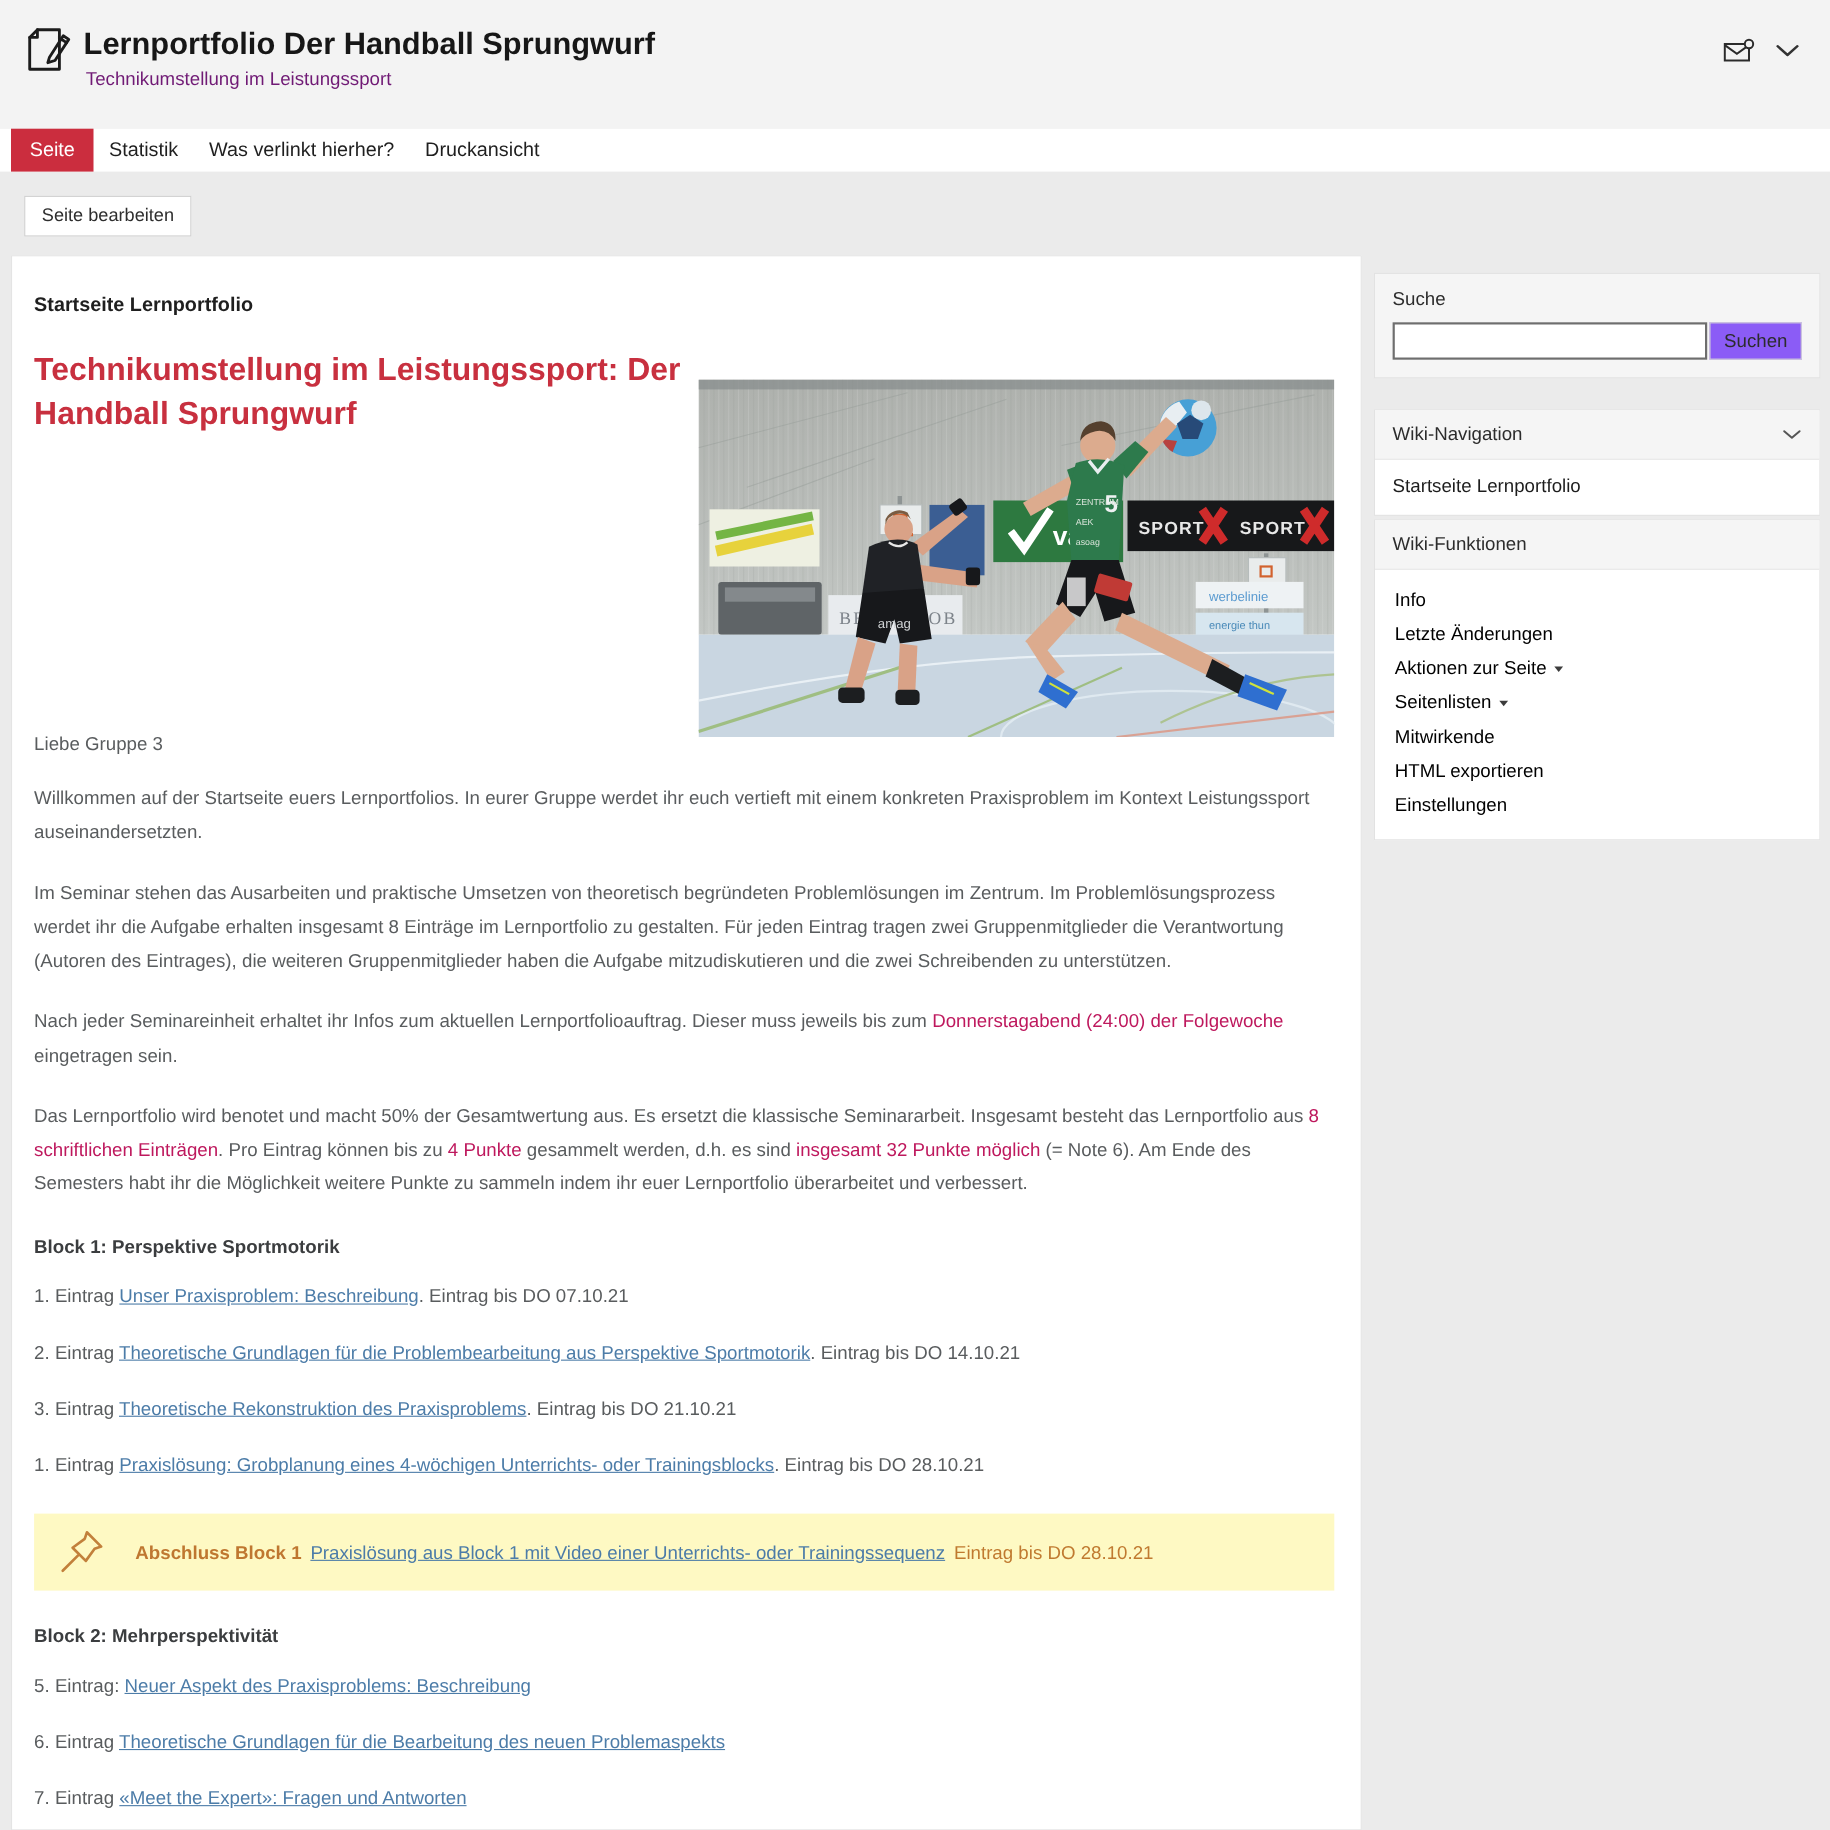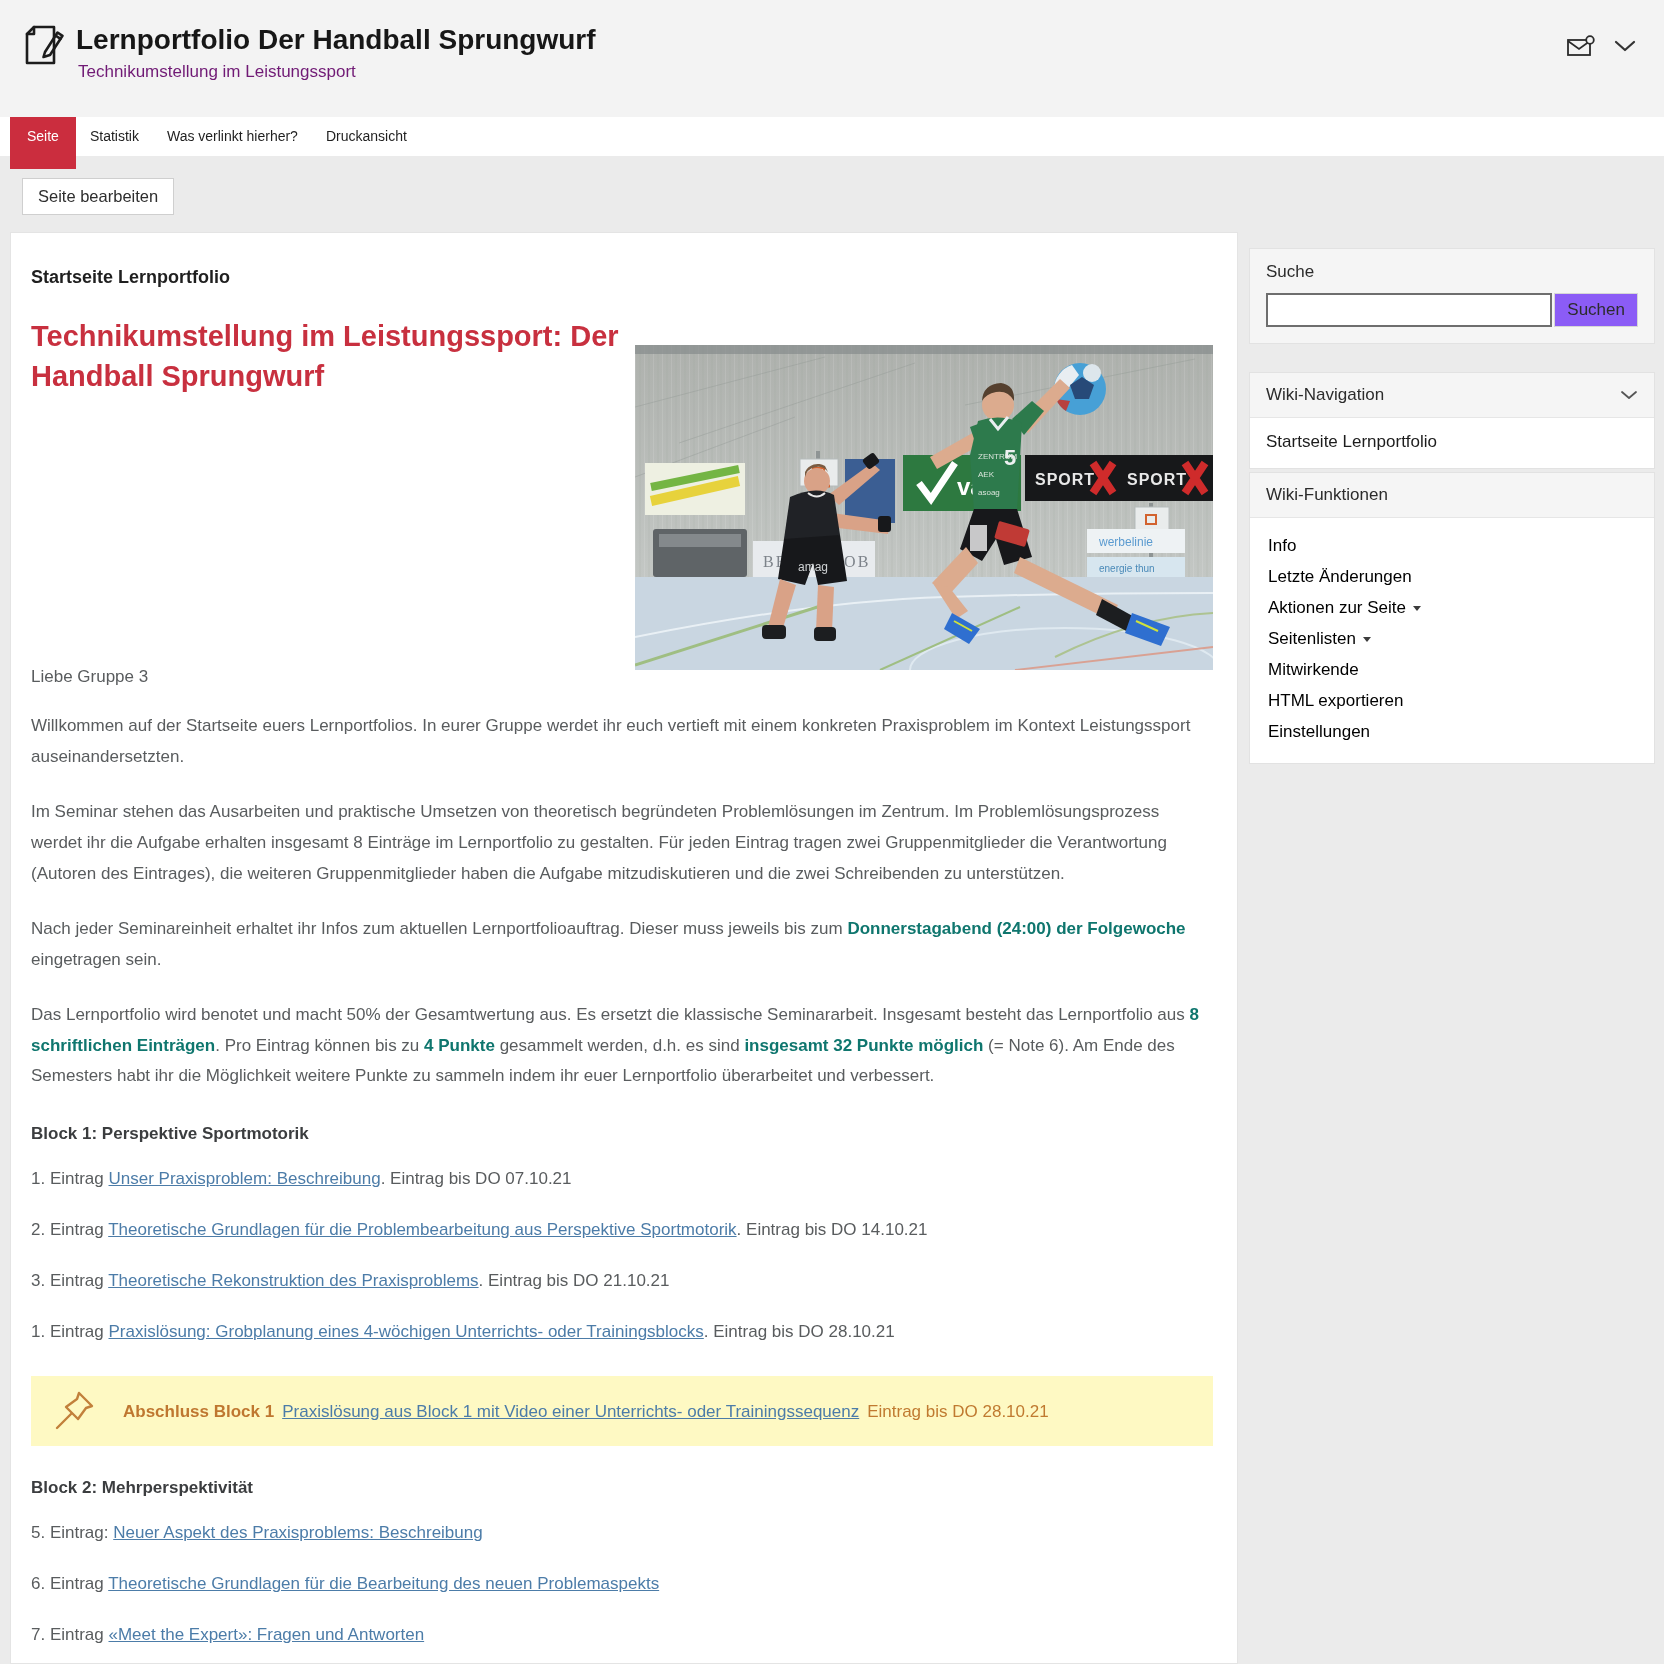--- a/index.html
+++ b/index.html
@@ -10,35 +10,35 @@
   
   .app-header { position:absolute; top:0; left:0; width:1664px; height:117px; background:#f3f3f3; }
   .hdr-icon { position:absolute; left:20px; top:22px; width:46px; height:46px; }
   .hdr-title { position:absolute; left:76px; top:24px; font-size:28px; font-weight:bold; color:#171717; }
   .hdr-sub { position:absolute; left:78px; top:62px; font-size:17px; color:#701a75; }
   .hdr-mail { position:absolute; left:1566px; top:33px; width:30px; height:26px; cursor:pointer; }
   .hdr-caret { position:absolute; left:1614px; top:40px; width:22px; height:12px; cursor:pointer; }
 
   
   .tabbar { position:absolute; top:117px; left:0; width:1664px; height:39px; background:#ffffff; display:flex; padding-left:10px; }
-  .tab { height:52px; line-height:39px; padding:0 14px; font-size:14px; color:#1f1f1f; cursor:pointer; white-space:nowrap; }
+  .tab { height:39px; line-height:39px; padding:0 14px; font-size:18px; color:#1f1f1f; cursor:pointer; white-space:nowrap; }
   .tab.active { background:#cb2d3e; color:#ffffff; padding:0 17px; }
 
   .edit-btn { position:absolute; top:178px; left:22px; background:#ffffff; border:1px solid #cfcfcf; padding:8px 15px; font-size:16.5px; color:#2e2e2e; font-family:inherit; cursor:pointer; }
 
   
   .card { position:absolute; left:10px; top:232px; width:1228px; height:1432px; background:#ffffff; border:1px solid #e4e4e4; padding:34px 24px 0 20px; overflow:hidden; }
   .page-title { font-size:18px; font-weight:bold; color:#1f1f1f; }
   .content-top { position:relative; height:372px; }
   .headline { margin-top:28px; width:590px; font-size:29px; line-height:1.38; font-weight:bold; color:#c8303f; }
   .photo { position:absolute; top:78px; right:0; width:578px; height:325px; display:block; }
 
   .content-body p.para { font-size:17px; line-height:1.82; margin:24px 0; color:#595c5e; }
   .content-body .greet { margin-top:28px; margin-bottom:24px; font-size:17px; color:#595c5e; }
-  .content-body b { font-weight:bold; color:#0f766e; }
+  .content-body b { font-weight:normal; color:#be185d; }
   .blk-title { font-size:17px; font-weight:bold; color:#3b3d3f; margin:32px 0 10px; }
   .entry { font-size:17px; line-height:1.82; margin:20px 0; color:#595c5e; }
   a.wlink { color:#4c7ca8; text-decoration:underline; }
 
   .hl-box { display:flex; align-items:center; background:#fef9c3; min-height:64px; padding:12px 20px; margin:28px 0; }
   .hl-icon { width:46px; height:46px; flex:0 0 46px; margin-right:26px; }
   .hl-text { font-size:17px; line-height:1.6; }
   .hl-label { font-weight:bold; color:#bf7730; margin-right:8px; }
   .hl-suffix { color:#c07a30; margin-left:8px; }
 

